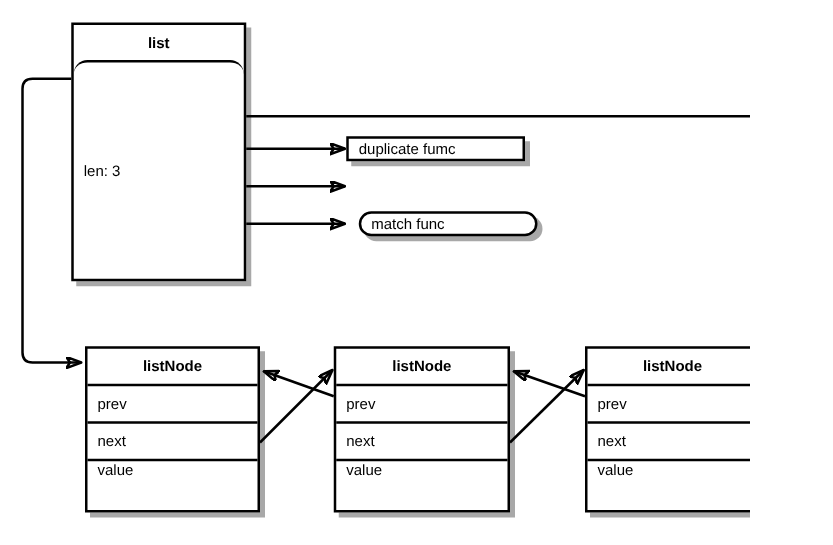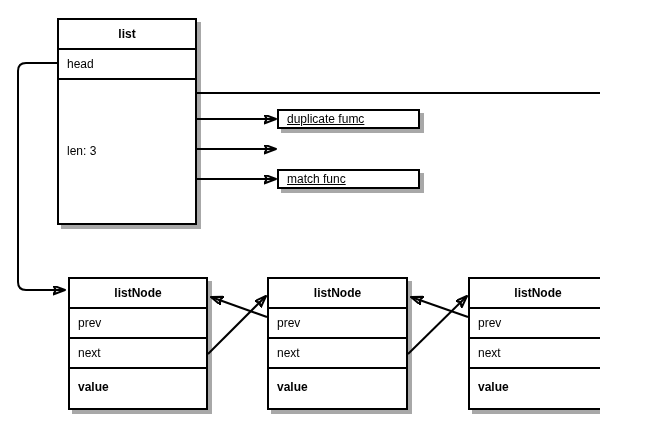--- a/index.html
+++ b/index.html
@@ -32,47 +32,46 @@
   }
   .field {
     border-top: 2px solid #000000;
     display: flex;
     align-items: center;
     padding-left: 8px;
     font-size: 12px;
     box-sizing: border-box;
   }
   .list-struct .field { flex: 0 0 29.5px; }
-  .list-struct .field:last-child { flex: 1 1 auto; }
+  .list-struct .field:last-child { flex: 1 1 auto; border-radius: 11px; }
   .node .field { flex: 0 0 30px; }
-  .node .field:last-child { flex: 1 1 auto; align-items: flex-start; padding-top: 11px; font-weight: bold; }
+  .node .field:last-child { flex: 1 1 auto; align-items: flex-start; padding-top: 0; }
 
   #list-box   { left: 57px;  top: 18px;  width: 140px; height: 207px; }
   #node-0     { left: 68px;  top: 277px; width: 140px; height: 133px; }
   #node-1     { left: 267px; top: 277px; width: 141px; height: 133px; }
   #node-2     { left: 468px; top: 277px; width: 140px; height: 133px; }
 
   .func-box {
     position: absolute;
     background: #ffffff;
     border: 2px solid #000000;
     box-shadow: 4px 4px 0 #a8a8a8;
     box-sizing: border-box;
     width: 143px;
     height: 20px;
     display: flex;
     align-items: center;
     padding-left: 8px;
     font-size: 12px;
     z-index: 1;
-    text-decoration: underline;
   }
   #func-dup   { left: 277px; top: 109px; }
   #func-free  { left: 277px; top: 139px; }
-  #func-match { left: 277px; top: 169px; }
+  #func-match { left: 287px; top: 169px; border-radius: 10px; }
 
   #edge-layer {
     position: absolute;
     left: 0; top: 0;
     width: 666px; height: 436px;
     z-index: 5;
     pointer-events: none;
   }
   #edge-layer path {
     fill: none;
@@ -81,21 +80,20 @@
     stroke-linejoin: round;
   }
 </style>
 </head>
 <body>
 
 <div id="canvas">
 
   <div id="list-box" class="box list-struct">
     <div class="box-title">list</div>
-    <div class="field">head</div>
     <div class="field">len: 3</div>
   </div>
 
   <div id="func-dup" class="func-box">duplicate fumc</div>
   <div id="func-match" class="func-box">match func</div>
 
   <div id="node-0" class="box node">
     <div class="box-title">listNode</div>
     <div class="field">prev</div>
     <div class="field">next</div>

